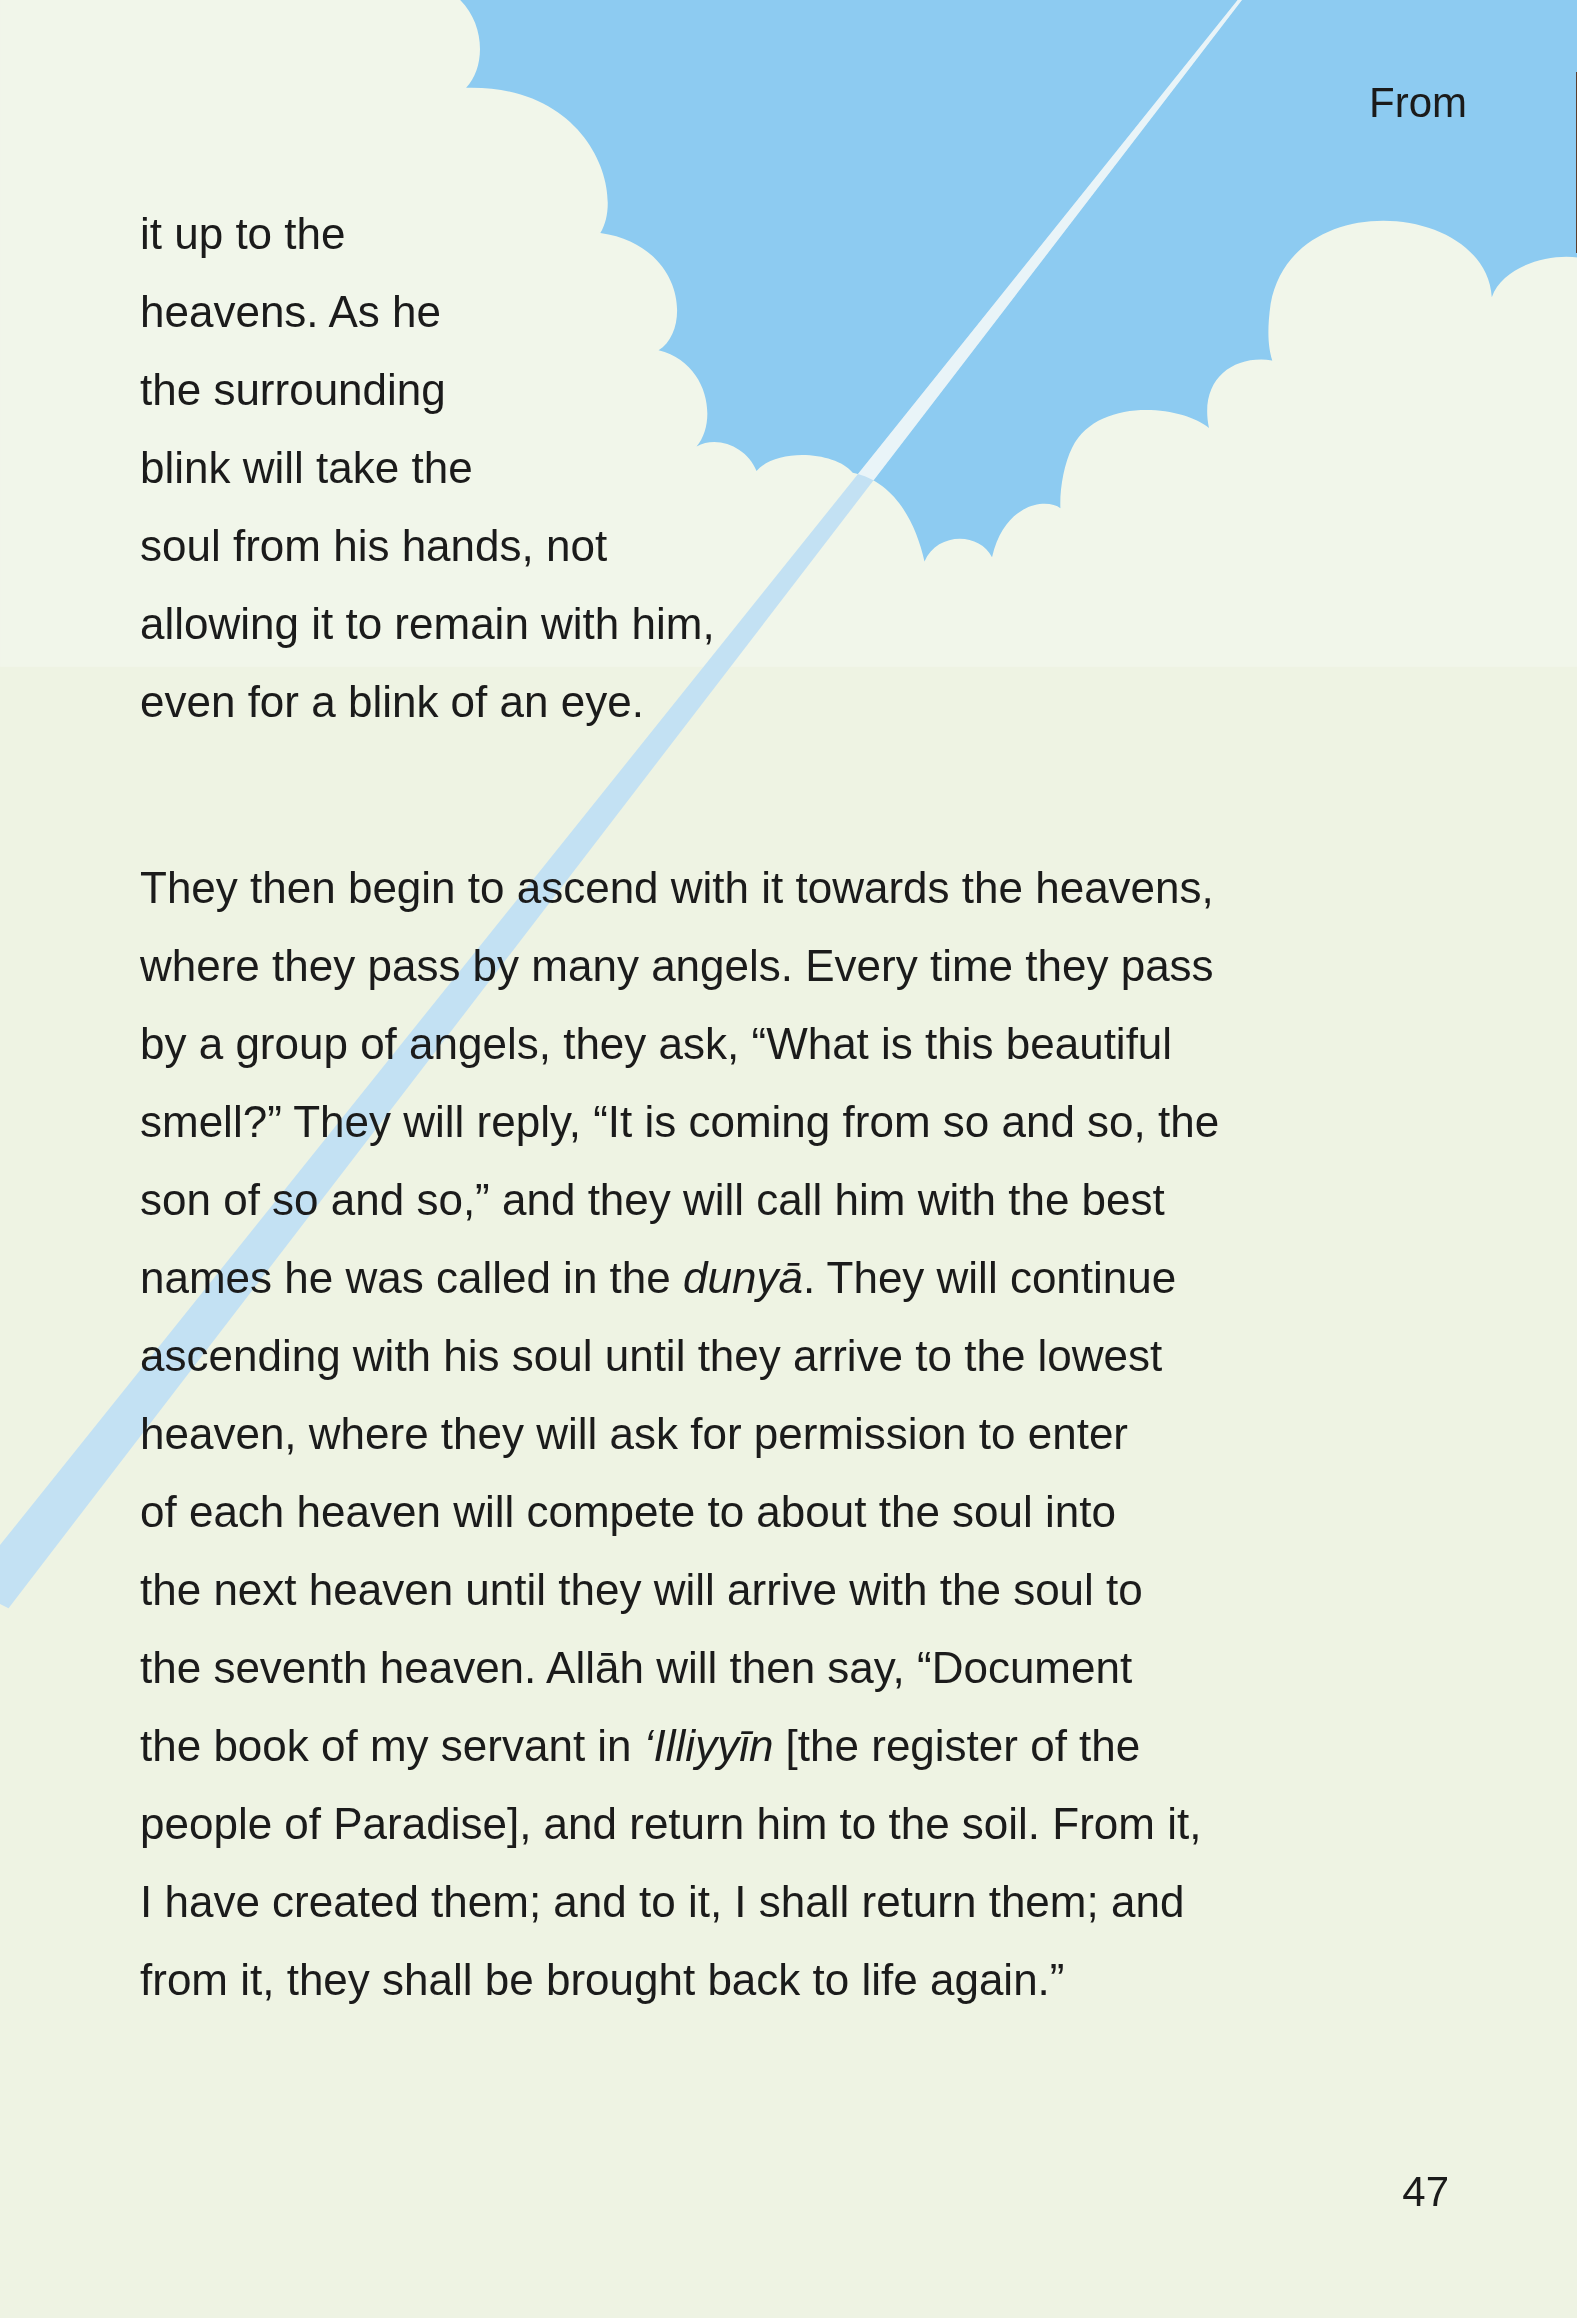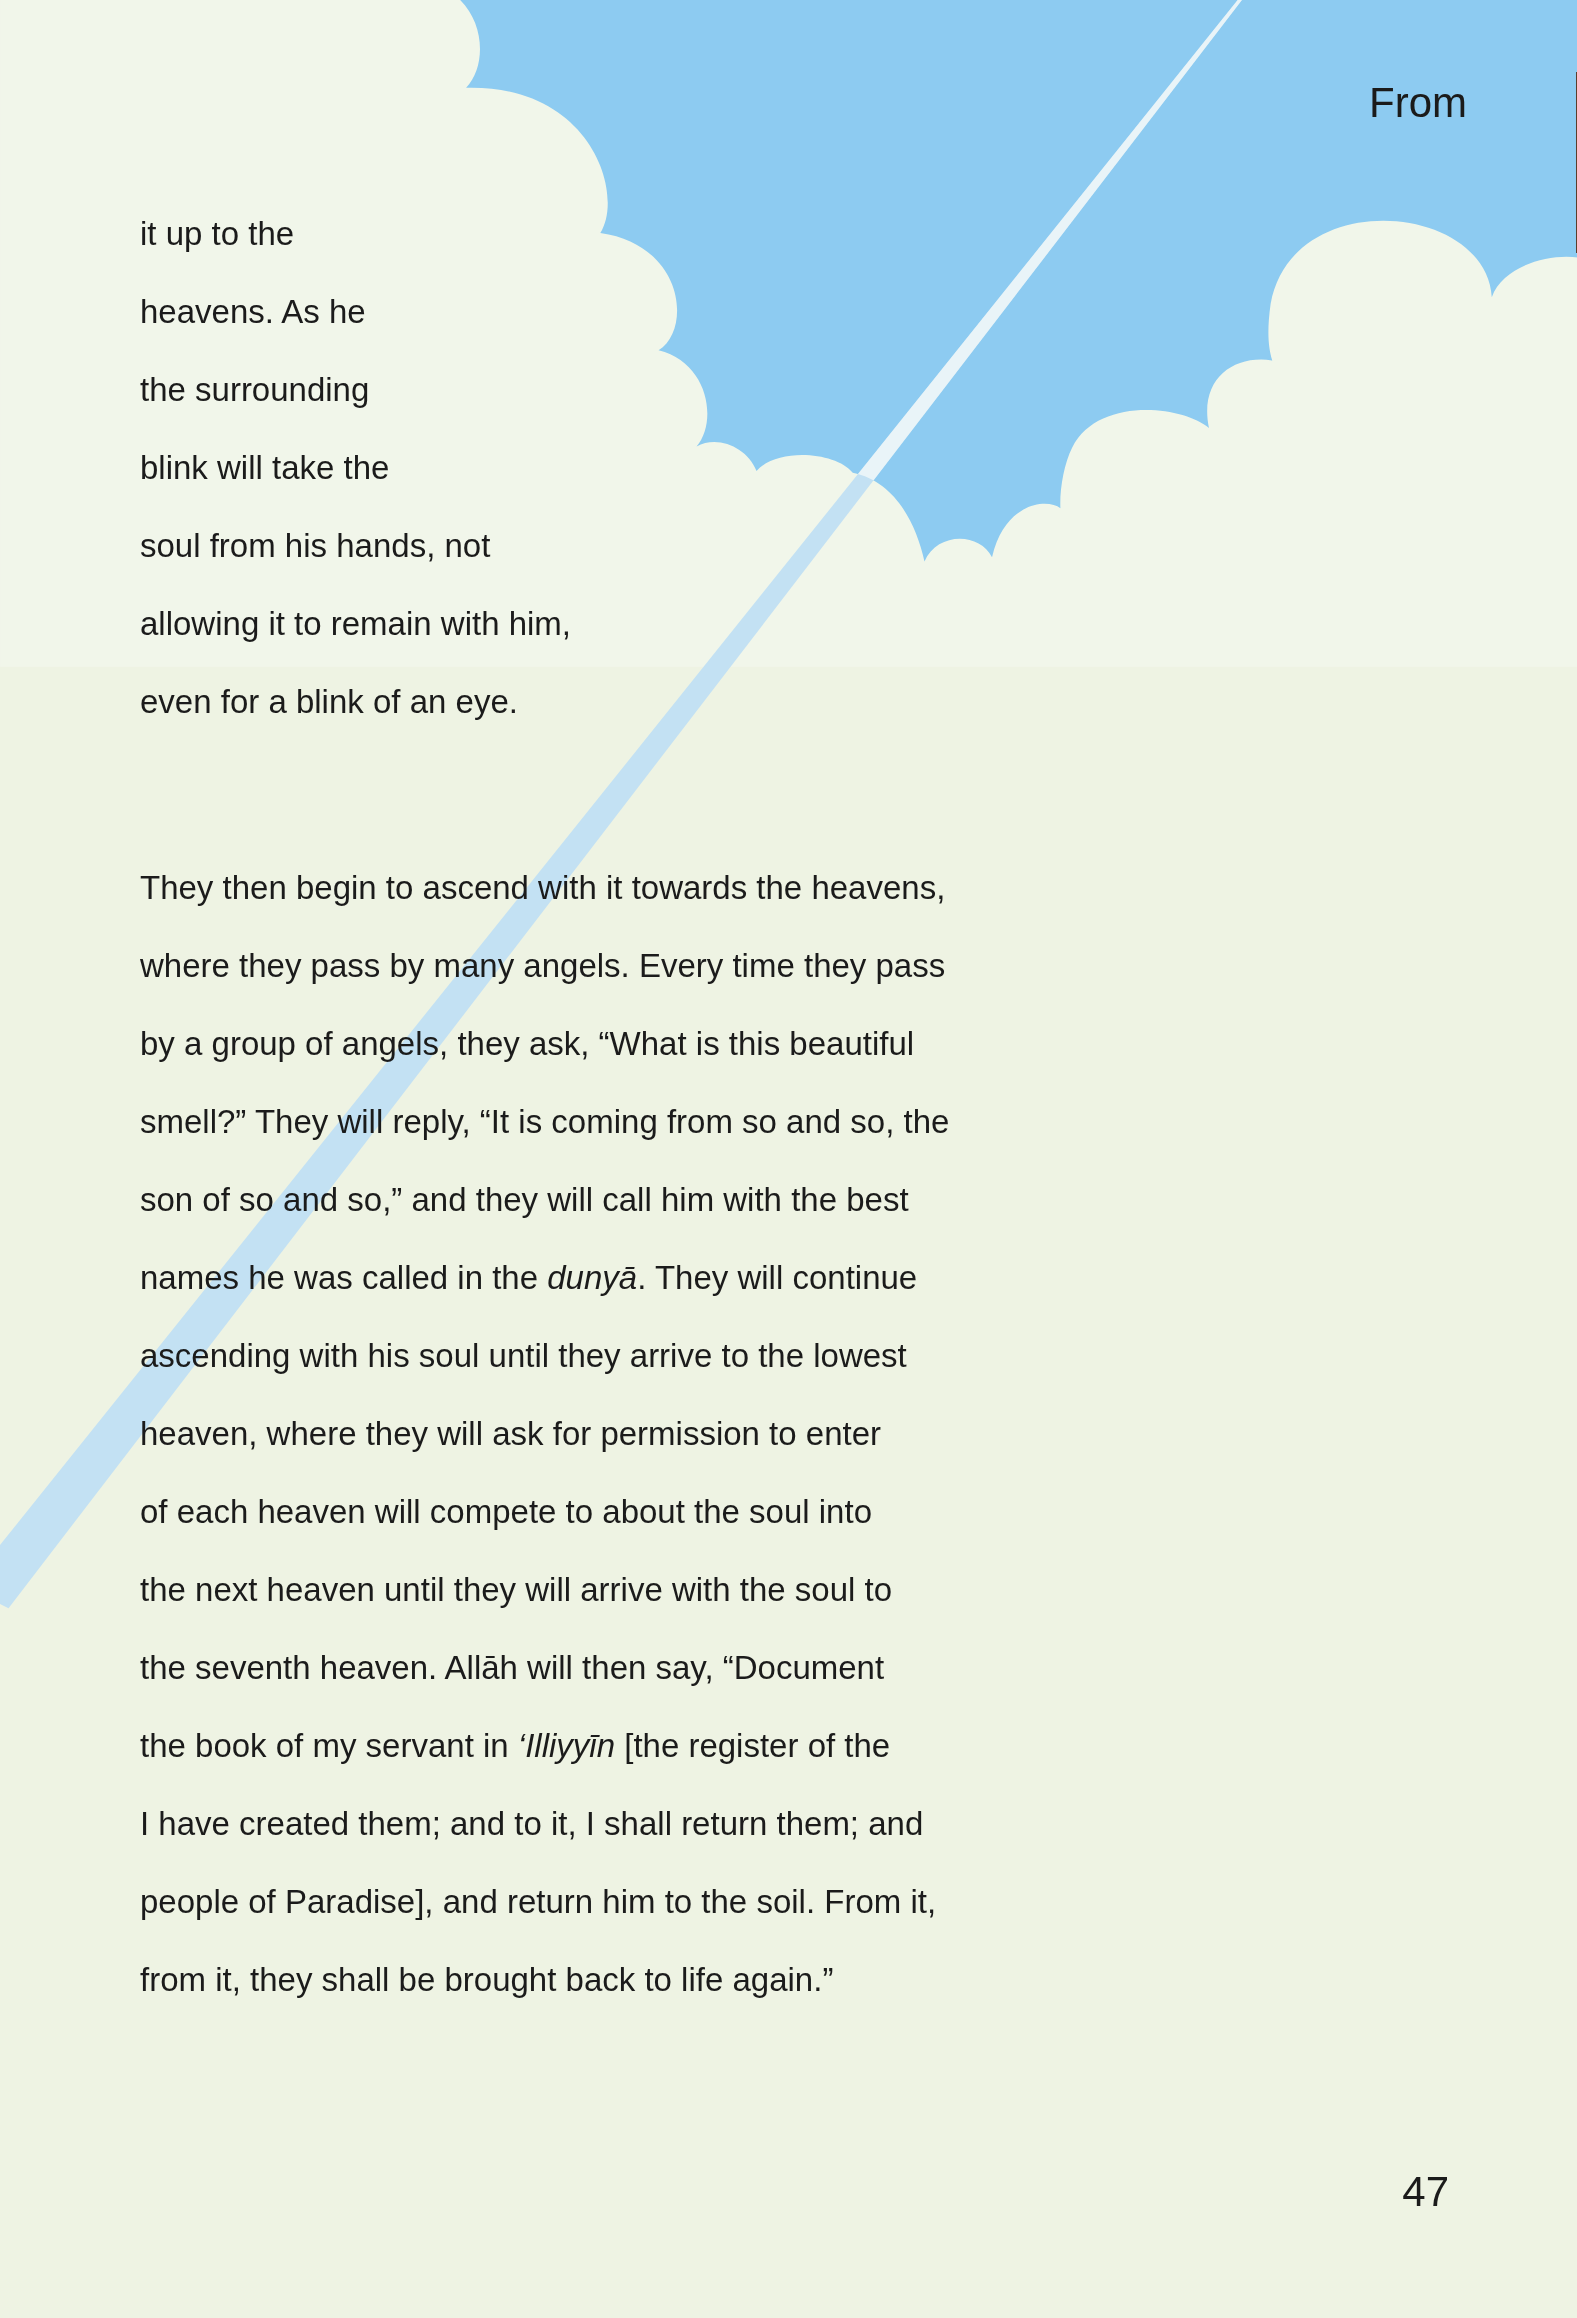--- a/index.html
+++ b/index.html
@@ -14,21 +14,21 @@
   .running-head {
     position: absolute; top: 77px; right: 111px;
     font-size: 42px; line-height: 51px; white-space: nowrap;
   }
   .page-number {
     position: absolute; top: 2166px; right: 129px;
     font-size: 42px; line-height: 51px; white-space: nowrap;
   }
   .para {
     position: absolute; left: 140px;
-    font-size: 33px; line-height: 78px;
+    font-size: 44px; line-height: 78px;
   }
   .para .line { white-space: nowrap; display: block; }
   .para .line em { }
   #para-1 { top: 195px; }
   #para-2 { top: 849px; }
 </style>
 </head>
 <body>
 
 <svg class="bg-svg" viewBox="0 0 1869 2747" xmlns="http://www.w3.org/2000/svg">
@@ -98,19 +98,19 @@
     <span class="line"><span>by a group of angels, they ask, “What is this beautiful</span></span>
     <span class="line"><span>smell?” They will reply, “It is coming from so and so, the</span></span>
     <span class="line"><span>son of so and so,” and they will call him with the best</span></span>
     <span class="line"><span>names he was called in the </span><em>dunyā</em><span>. They will continue</span></span>
     <span class="line"><span>ascending with his soul until they arrive to the lowest</span></span>
     <span class="line"><span>heaven, where they will ask for permission to enter</span></span>
     <span class="line"><span>of each heaven will compete to about the soul into</span></span>
     <span class="line"><span>the next heaven until they will arrive with the soul to</span></span>
     <span class="line"><span>the seventh heaven. Allāh will then say, “Document</span></span>
     <span class="line"><span>the book of my servant in </span><em>‘Illiyyīn</em><span> [the register of the</span></span>
+    <span class="line"><span>people of Paradise], and return him to the soil. From it,</span></span>
     <span class="line"><span>I have created them; and to it, I shall return them; and</span></span>
-    <span class="line"><span>people of Paradise], and return him to the soil. From it,</span></span>
     <span class="line"><span>from it, they shall be brought back to life again.”</span></span>
   </div>
 
 <div class="page-number">47</div>
 
 
 </body></html>

